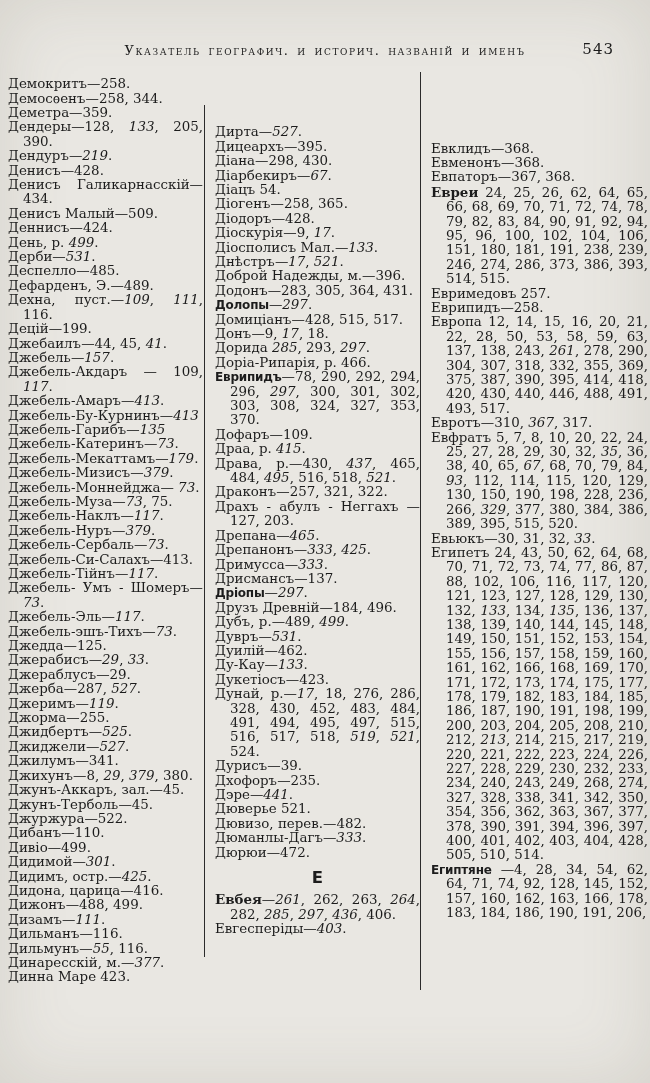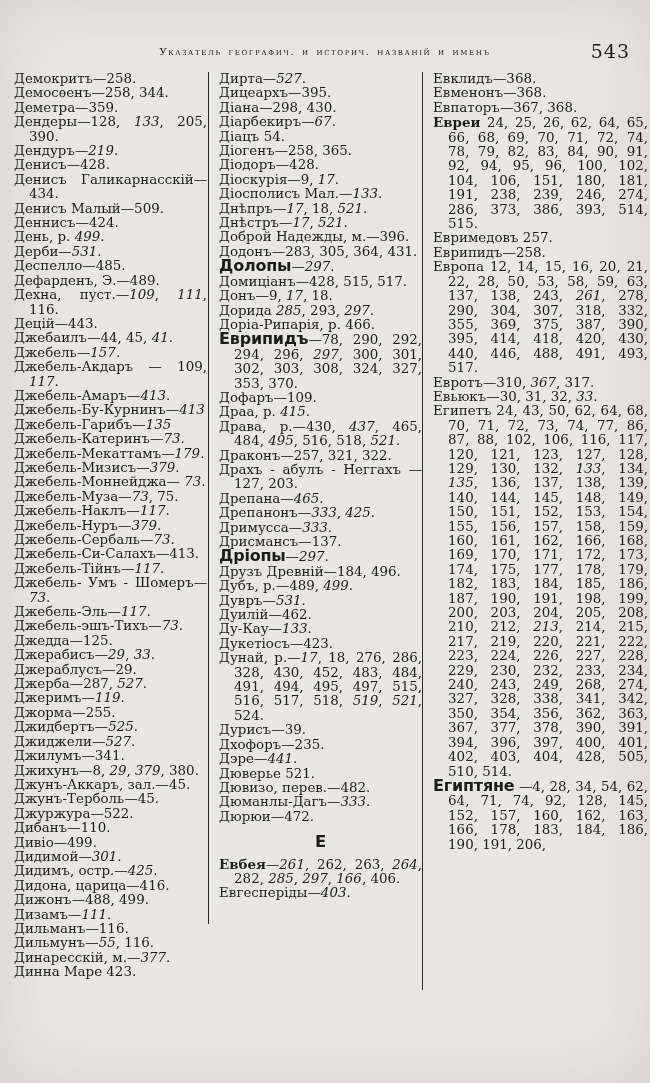--- a/index.html
+++ b/index.html
@@ -19,37 +19,37 @@
     box-shadow: inset 0 0 70px rgba(115, 105, 90, 0.16);
     box-sizing: border-box;
   }
   .header {
     position: relative;
     padding-top: 40px;
     height: 26px;
     text-align: center;
   }
   .title {
-    font-size: 10px;
+    font-size: 13px;
     font-variant: small-caps;
     letter-spacing: 1.6px;
     word-spacing: 2px;
     white-space: nowrap;
   }
   .pagenum {
     position: absolute;
-    right: 20px;
+    right: 36px;
     top: 40px;
-    font-size: 19px;
+    font-size: 15px;
     letter-spacing: 1px;
   }
   .columns {
     display: flex;
-    align-items: flex-start;
-    padding: 6px 2px 0 14px;
+    align-items: center;
+    padding: 6px 2px 0 8px;
     box-sizing: border-box;
   }
   .col {
     font-size: 13.4px;
     line-height: 14.4px;
   }
   .col-1 { width: 195px; }
   .col-2 { width: 205px; padding-left: 10px; }
   .col-3 { width: 217px; padding-left: 10px; }
   .divider { width: 1px; background: #2b2b2b; }
@@ -58,21 +58,21 @@
   .entry {
     text-align: justify;
     padding-left: 15px;
     text-indent: -15px;
   }
   .entry i { font-style: italic; }
   .entry b { font-weight: bold; }
   .gro {
     font-family: "DejaVu Sans", sans-serif;
     font-weight: bold;
-    font-size: 16px;
+    font-size: 12px;
     letter-spacing: -0.2px;
   }
   .section-heading {
     text-align: center;
     font-weight: bold;
     font-size: 16.5px;
     margin: 11px 0 7px 0;
     font-family: "DejaVu Sans", sans-serif;
   }
 </style>
@@ -93,21 +93,21 @@
         <div class="entry">Дендуръ—<i>219</i>.</div>
         <div class="entry">Денисъ—428.</div>
         <div class="entry">Денисъ Галикарнасскій—434.</div>
         <div class="entry">Денисъ Малый—509.</div>
         <div class="entry">Деннисъ—424.</div>
         <div class="entry">День, р. <i>499</i>.</div>
         <div class="entry">Дерби—<i>531</i>.</div>
         <div class="entry">Деспелло—485.</div>
         <div class="entry">Дефарденъ, Э.—489.</div>
         <div class="entry">Дехна, пуст.—<i>109</i>, <i>111</i>, 116.</div>
-        <div class="entry">Децій—443.</div>
+        <div class="entry">Децій—199.</div>
         <div class="entry">Джебаилъ—44, 45, <i>41</i>.</div>
         <div class="entry">Джебель—<i>157</i>.</div>
         <div class="entry">Джебель-Акдаръ — 109, <i>117</i>.</div>
         <div class="entry">Джебель-Амаръ—<i>413</i>.</div>
         <div class="entry">Джебель-Бу-Курнинъ—<i>413</i></div>
         <div class="entry">Джебель-Гарибъ—<i>135</i></div>
         <div class="entry">Джебель-Катеринъ—<i>73</i>.</div>
         <div class="entry">Джебель-Мекаттамъ—<i>179</i>.</div>
         <div class="entry">Джебель-Мизисъ—<i>379</i>.</div>
         <div class="entry">Джебель-Моннейджа— <i>73</i>.</div>
@@ -149,21 +149,20 @@
     <div class="col col-2">
         <div class="entry">Дирта—<i>527</i>.</div>
         <div class="entry">Дицеархъ—395.</div>
         <div class="entry">Діана—298, 430.</div>
         <div class="entry">Діарбекиръ—<i>67</i>.</div>
         <div class="entry">Діацъ 54.</div>
         <div class="entry">Діогенъ—258, 365.</div>
         <div class="entry">Діодоръ—428.</div>
         <div class="entry">Діоскурія—9, <i>17</i>.</div>
         <div class="entry">Діосполисъ Мал.—<i>133</i>.</div>
-        <div class="entry">Днѣпръ—<i>17</i>, 18, <i>521</i>.</div>
         <div class="entry">Днѣстръ—<i>17</i>, <i>521</i>.</div>
         <div class="entry">Доброй Надежды, м.—396.</div>
         <div class="entry">Додонъ—283, 305, 364, 431.</div>
         <div class="entry"><span class="gro">Долопы</span>—<i>297</i>.</div>
         <div class="entry">Домиціанъ—428, 515, 517.</div>
         <div class="entry">Донъ—9, <i>17</i>, 18.</div>
         <div class="entry">Дорида <i>285</i>, 293, <i>297</i>.</div>
         <div class="entry">Доріа-Рипарія, р. 466.</div>
         <div class="entry"><span class="gro">Еврипидъ</span>—78, 290, 292, 294, 296, <i>297</i>, 300, 301, 302, 303, 308, 324, 327, 353, 370.</div>
         <div class="entry">Дофаръ—109.</div>
@@ -184,31 +183,32 @@
         <div class="entry">Дукетіосъ—423.</div>
         <div class="entry">Дунай, р.—<i>17</i>, 18, 276, 286, 328, 430, 452, 483, 484, 491, 494, 495, 497, 515, 516, 517, 518, <i>519</i>, <i>521</i>, 524.</div>
         <div class="entry">Дурисъ—39.</div>
         <div class="entry">Дхофоръ—235.</div>
         <div class="entry">Дэре—<i>441</i>.</div>
         <div class="entry">Дюверье 521.</div>
         <div class="entry">Дювизо, перев.—482.</div>
         <div class="entry">Дюманлы-Дагъ—<i>333</i>.</div>
         <div class="entry">Дюрюи—472.</div>
         <div class="section-heading">Е</div>
-        <div class="entry"><b>Евбея</b>—<i>261</i>, 262, 263, <i>264</i>, 282, <i>285</i>, <i>297</i>, <i>166</i>, 406.</div>
+        <div class="entry"><b>Евбея</b>—<i>261</i>, 262, 263, <i>264</i>, 282, <i>285</i>, <i>297</i>, <i>436</i>, 406.</div>
         <div class="entry">Евгесперіды—<i>403</i>.</div>
       </div>
     <div class="divider divider-2"></div>
     <div class="col col-3">
         <div class="entry">Евклидъ—368.</div>
         <div class="entry">Евменонъ—368.</div>
         <div class="entry">Евпаторъ—367, 368.</div>
         <div class="entry"><b>Евреи</b> 24, 25, 26, 62, 64, 65, 66, 68, 69, 70, 71, 72, 74, 78, 79, 82, 83, 84, 90, 91, 92, 94, 95, 96, 100, 102, 104, 106, 151, 180, 181, 191, 238, 239, 246, 274, 286, 373, 386, 393, 514, 515.</div>
         <div class="entry">Евримедовъ 257.</div>
         <div class="entry">Еврипидъ—258.</div>
         <div class="entry">Европа 12, 14, 15, 16, 20, 21, 22, 28, 50, 53, 58, 59, 63, 137, 138, 243, <i>261</i>, 278, 290, 304, 307, 318, 332, 355, 369, 375, 387, 390, 395, 414, 418, 420, 430, 440, 446, 488, 491, 493, 517.</div>
         <div class="entry">Евротъ—310, <i>367</i>, 317.</div>
+        <div class="entry">Евфратъ 5, 7, 8, 10, 20, 22, 24, 25, 27, 28, 29, 30, 32, <i>35</i>, 36, 38, 40, 65, <i>67</i>, 68, 70, 79, 84, <i>93</i>, 112, 114, 115, 120, 129, 130, 150, 190, 198, 228, 236, 266, <i>329</i>, 377, 380, 384, 386, 389, 395, 515, 520.</div>
         <div class="entry">Евьюкъ—30, 31, 32, <i>33</i>.</div>
         <div class="entry">Египетъ 24, 43, 50, 62, 64, 68, 70, 71, 72, 73, 74, 77, 86, 87, 88, 102, 106, 116, 117, 120, 121, 123, 127, 128, 129, 130, 132, <i>133</i>, 134, <i>135</i>, 136, 137, 138, 139, 140, 144, 145, 148, 149, 150, 151, 152, 153, 154, 155, 156, 157, 158, 159, 160, 161, 162, 166, 168, 169, 170, 171, 172, 173, 174, 175, 177, 178, 179, 182, 183, 184, 185, 186, 187, 190, 191, 198, 199, 200, 203, 204, 205, 208, 210, 212, <i>213</i>, 214, 215, 217, 219, 220, 221, 222, 223, 224, 226, 227, 228, 229, 230, 232, 233, 234, 240, 243, 249, 268, 274, 327, 328, 338, 341, 342, 350, 354, 356, 362, 363, 367, 377, 378, 390, 391, 394, 396, 397, 400, 401, 402, 403, 404, 428, 505, 510, 514.</div>
         <div class="entry"><span class="gro">Египтяне</span> —4, 28, 34, 54, 62, 64, 71, 74, 92, 128, 145, 152, 157, 160, 162, 163, 166, 178, 183, 184, 186, 190, 191, 206,</div>
       </div>
   </div>
 </div>
 
 </body></html>

